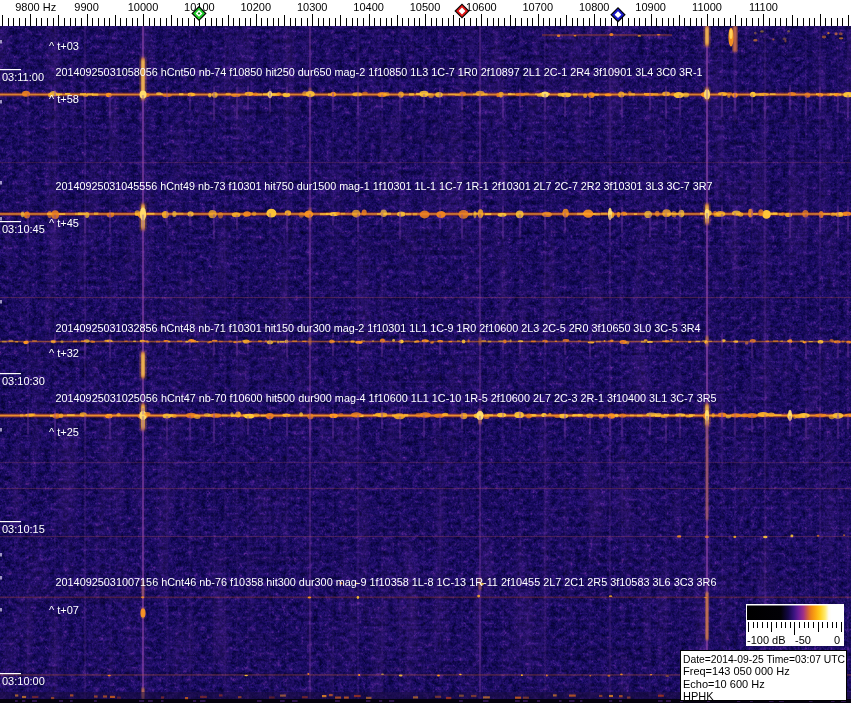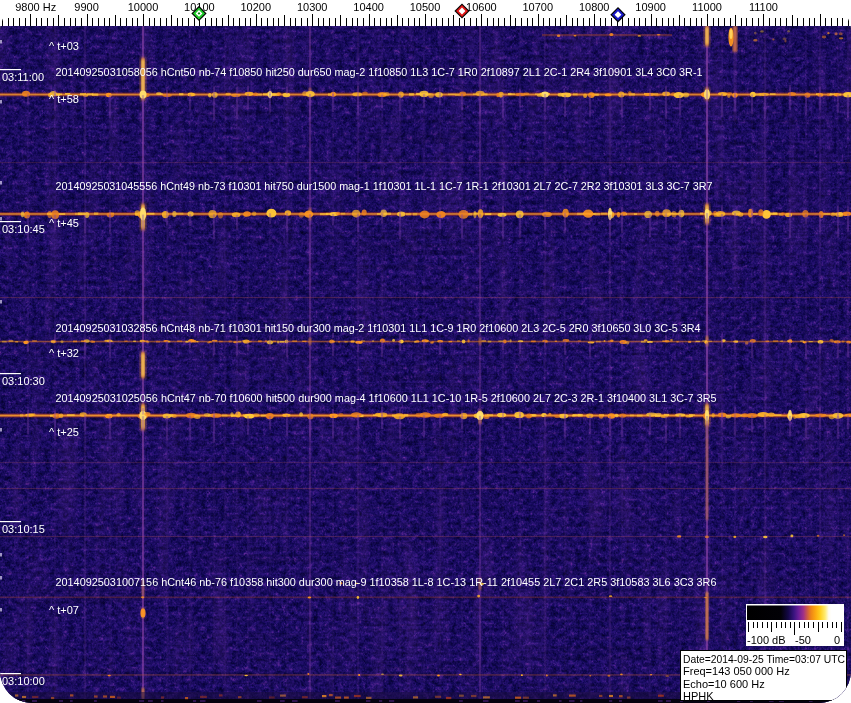--- a/index.html
+++ b/index.html
@@ -1,15 +1,15 @@
 <!DOCTYPE html>
 <html><head><meta charset="utf-8"><style>
 html,body{margin:0;padding:0;background:#fff;}
 #page{position:relative;width:851px;height:703px;overflow:hidden;background:#fff;
-  font-family:"Liberation Sans",sans-serif;border-radius:32px;}
+  font-family:"Liberation Sans",sans-serif;}
 text{font-family:"Liberation Sans",sans-serif;}
 .ax{font-size:11px;fill:#000;}
 .ov{font-size:11px;fill:#fff;}
 .sc{font-size:11px;fill:#000;}
 .ib{font-size:11px;fill:#000;}
 </style></head>
 <body>
 <div id="page">
 <svg width="851" height="703" viewBox="0 0 851 703" xmlns="http://www.w3.org/2000/svg">
 <defs>

